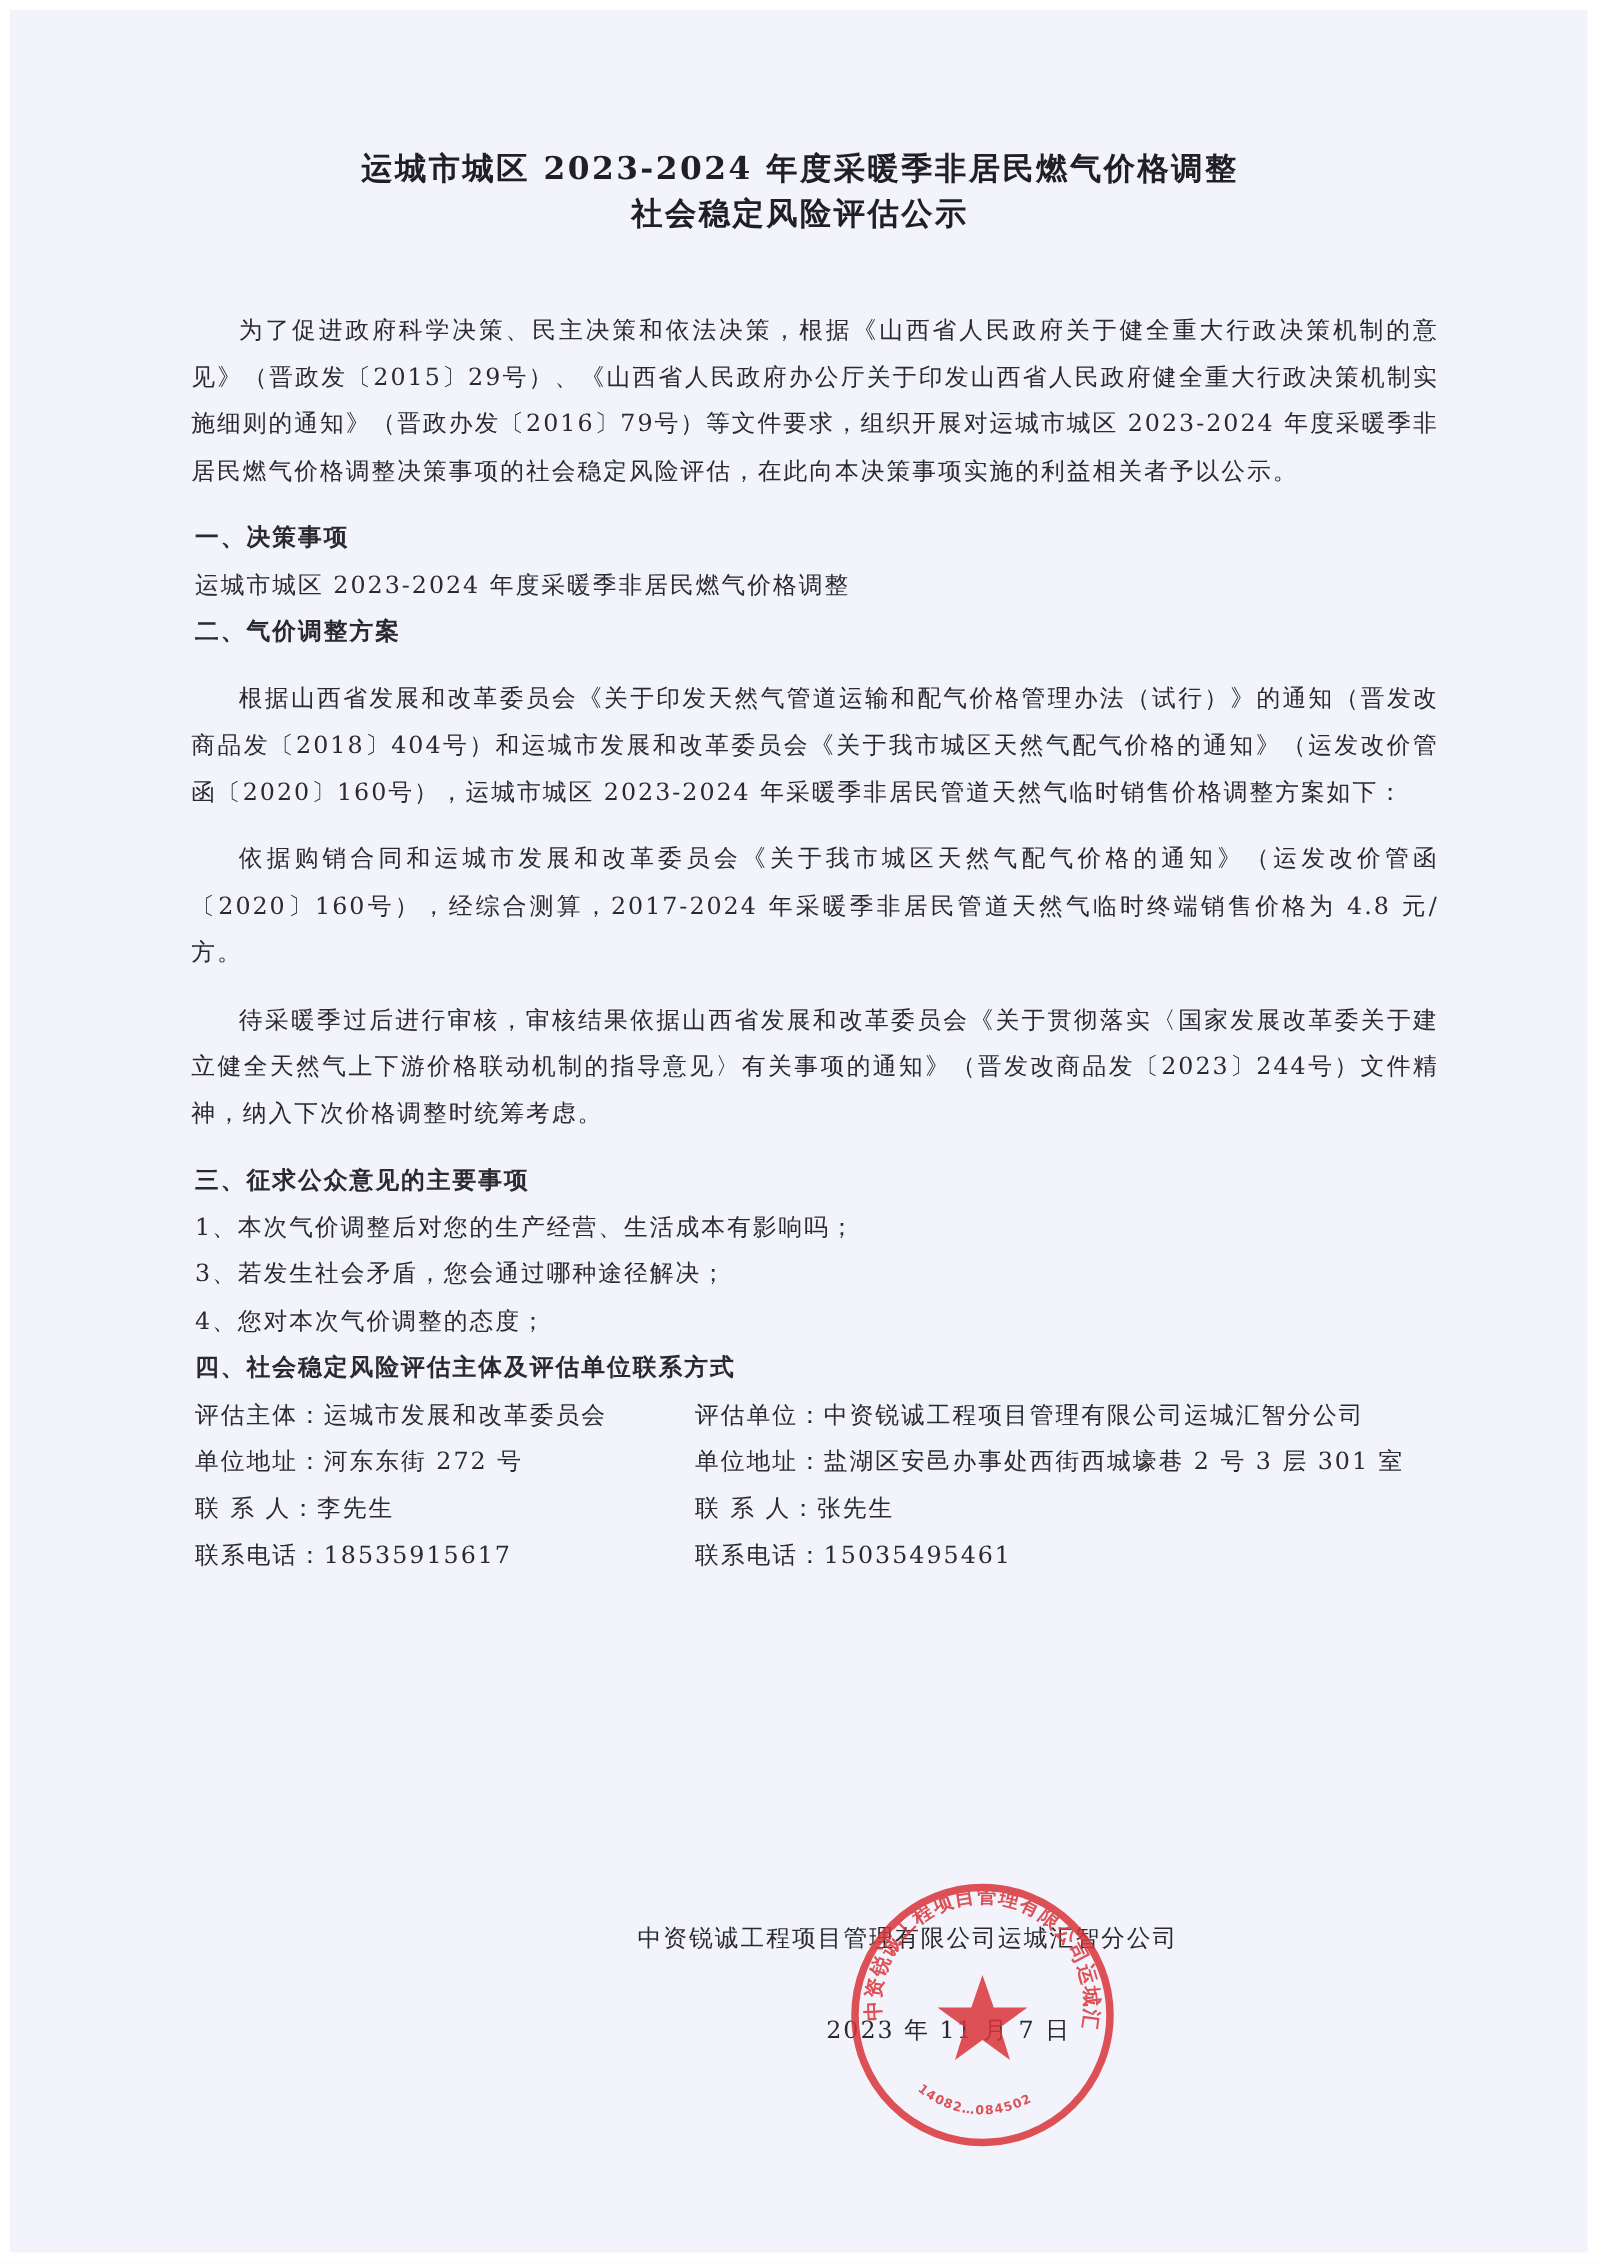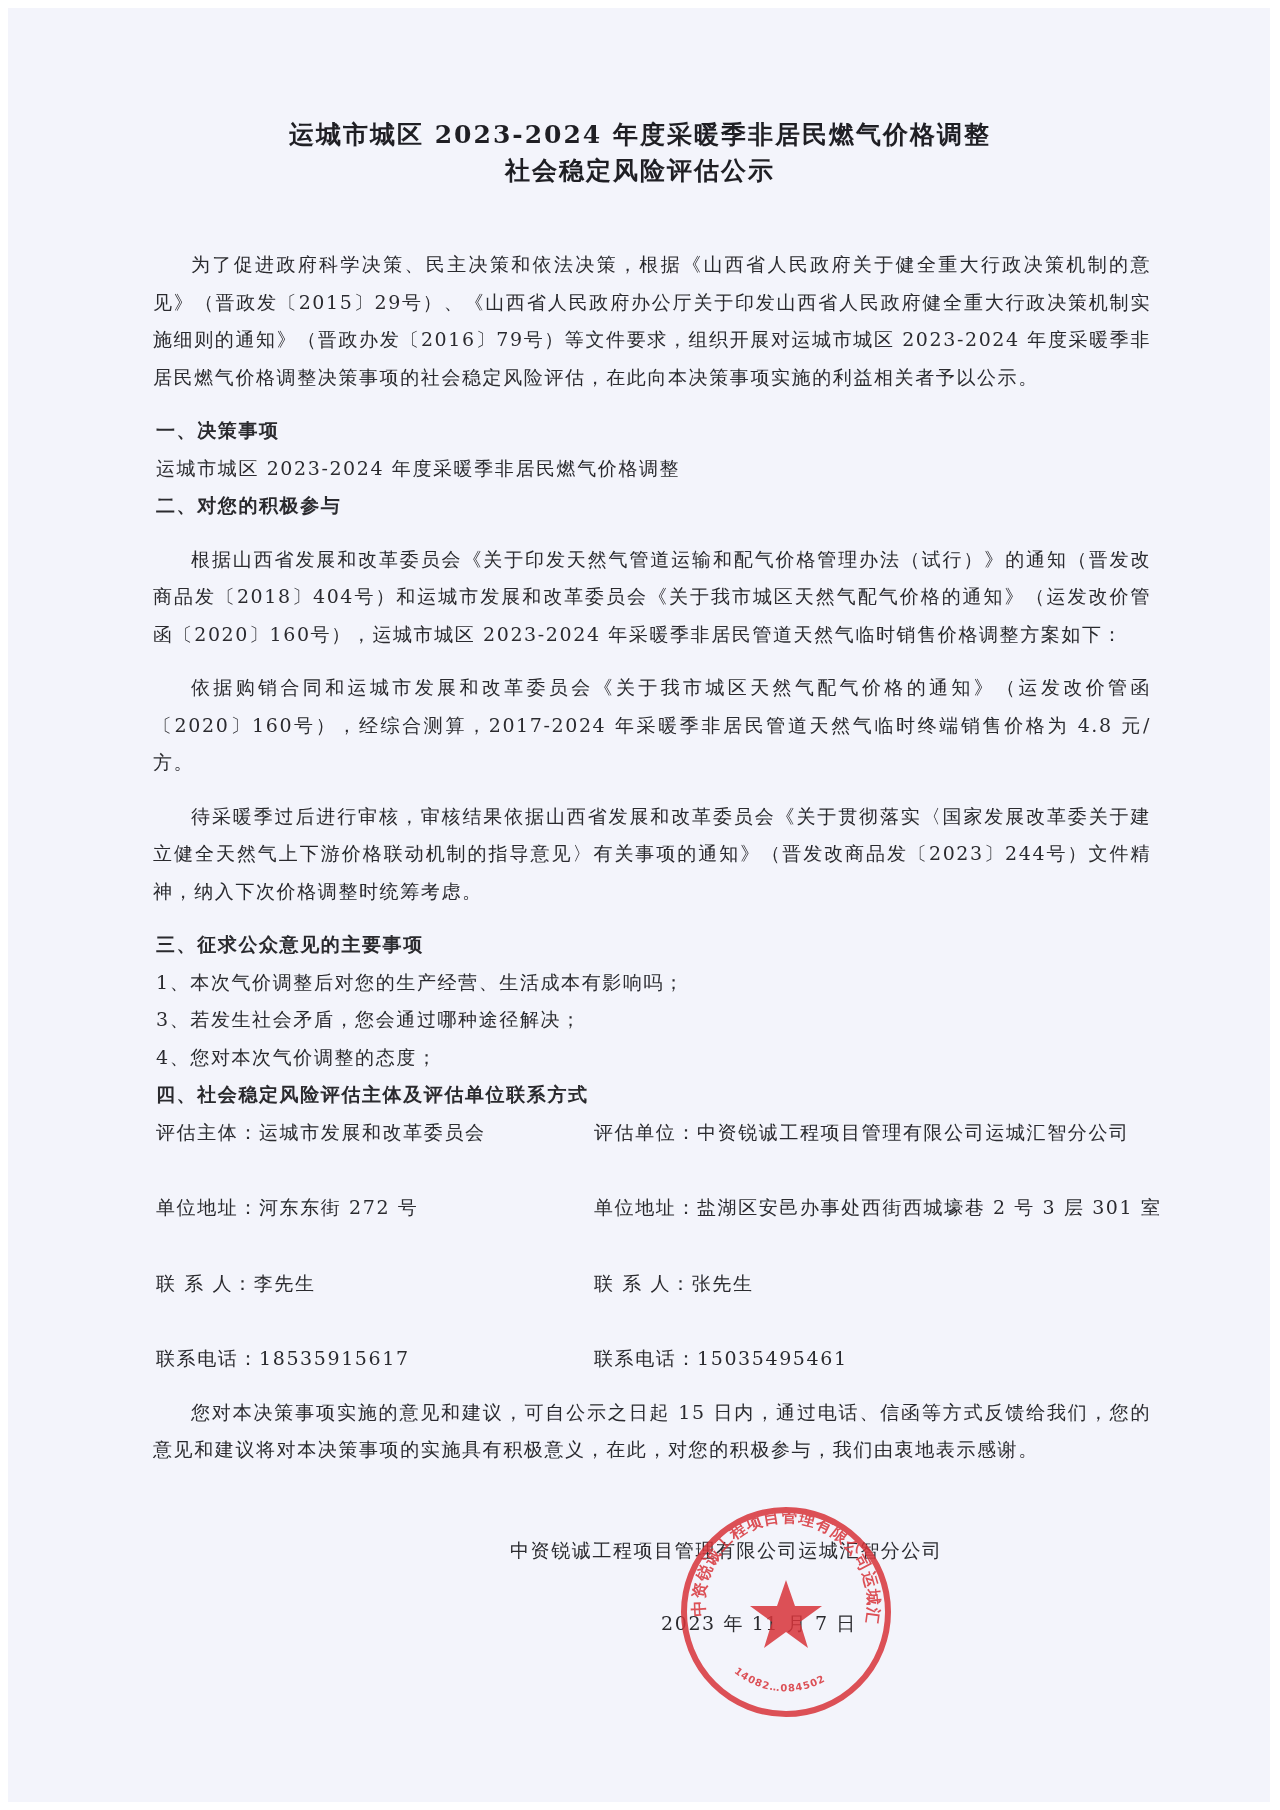--- a/index.html
+++ b/index.html
@@ -38,21 +38,20 @@
     text-align: justify;
   }
   .para { margin: 16px; text-indent: 2em; }
   .heading { margin: 0; text-indent: 0; font-weight: bold; }
   .heading.indent { padding-left: 19px; }
   .list-item { margin: 0; padding-left: 19px; }
   .contact {
     display: grid;
     grid-template-columns: 400px 1fr;
     padding-left: 19px;
-    gap: 38px;
   }
   .contact div { white-space: nowrap; }
   .sign-block {
     position: absolute;
     left: 0; width: 1280px;
     font-size: 19px;
     letter-spacing: 1.6px;
   }
   .sign-org { position: absolute; left: 510px; top: 1538px; }
   .sign-date { position: absolute; left: 661px; top: 1611px; }
@@ -70,21 +69,21 @@
 
 <div class="title t1">运城市城区 2023-2024 年度采暖季非居民燃气价格调整</div>
 <div class="title t2">社会稳定风险评估公示</div>
 
 <div class="body">
   <p class="para">为了促进政府科学决策、民主决策和依法决策，根据《山西省人民政府关于健全重大行政决策机制的意见》（晋政发〔2015〕29号）、《山西省人民政府办公厅关于印发山西省人民政府健全重大行政决策机制实施细则的通知》（晋政办发〔2016〕79号）等文件要求，组织开展对运城市城区 2023-2024 年度采暖季非居民燃气价格调整决策事项的社会稳定风险评估，在此向本决策事项实施的利益相关者予以公示。</p>
 
   <p class="heading indent">一、决策事项</p>
   <p class="list-item">运城市城区 2023-2024 年度采暖季非居民燃气价格调整</p>
 
-  <p class="heading indent">二、对您的积极参与</p>
+  <p class="heading indent">二、气价调整方案</p>
   <p class="para">根据山西省发展和改革委员会《关于印发天然气管道运输和配气价格管理办法（试行）》的通知（晋发改商品发〔2018〕404号）和运城市发展和改革委员会《关于我市城区天然气配气价格的通知》（运发改价管函〔2020〕160号），运城市城区 2023-2024 年采暖季非居民管道天然气临时销售价格调整方案如下：</p>
   <p class="para">依据购销合同和运城市发展和改革委员会《关于我市城区天然气配气价格的通知》（运发改价管函〔2020〕160号），经综合测算，2017-2024 年采暖季非居民管道天然气临时终端销售价格为 4.8 元/方。</p>
   <p class="para">待采暖季过后进行审核，审核结果依据山西省发展和改革委员会《关于贯彻落实〈国家发展改革委关于建立健全天然气上下游价格联动机制的指导意见〉有关事项的通知》（晋发改商品发〔2023〕244号）文件精神，纳入下次价格调整时统筹考虑。</p>
 
   <p class="heading indent">三、征求公众意见的主要事项</p>
   <p class="list-item">1、本次气价调整后对您的生产经营、生活成本有影响吗；</p>
   <p class="list-item">3、若发生社会矛盾，您会通过哪种途径解决；</p>
   <p class="list-item">4、您对本次气价调整的态度；</p>
 
   <p class="heading indent">四、社会稳定风险评估主体及评估单位联系方式</p>
@@ -92,21 +91,20 @@
     <div>评估主体：运城市发展和改革委员会</div>
     <div>评估单位：中资锐诚工程项目管理有限公司运城汇智分公司</div>
     <div>单位地址：河东东街 272 号</div>
     <div>单位地址：盐湖区安邑办事处西街西城壕巷 2 号 3 层 301 室</div>
     <div>联 系 人：李先生</div>
     <div>联 系 人：张先生</div>
     <div>联系电话：18535915617</div>
     <div>联系电话：15035495461</div>
   </div>
 
-  <p class="para">您对本决策事项实施的意见和建议，可自公示之日起 15 日内，通过电话、信函等方式反馈给我们，您的意见和建议将对本决策事项的实施具有积极意义，在此，对您的积极参与，我们由衷地表示感谢。</p>
 </div>
 
 <div class="sign-block">
   <div class="sign-org">中资锐诚工程项目管理有限公司运城汇智分公司</div>
   <div class="sign-date">2023 年 11 月 7 日</div>
 </div>
 
 <svg class="seal" viewBox="0 0 220 220" xmlns="http://www.w3.org/2000/svg">
   <defs>
     <path id="sealArc" d="M 30,120 A 82,82 0 1 1 190,120"></path>

